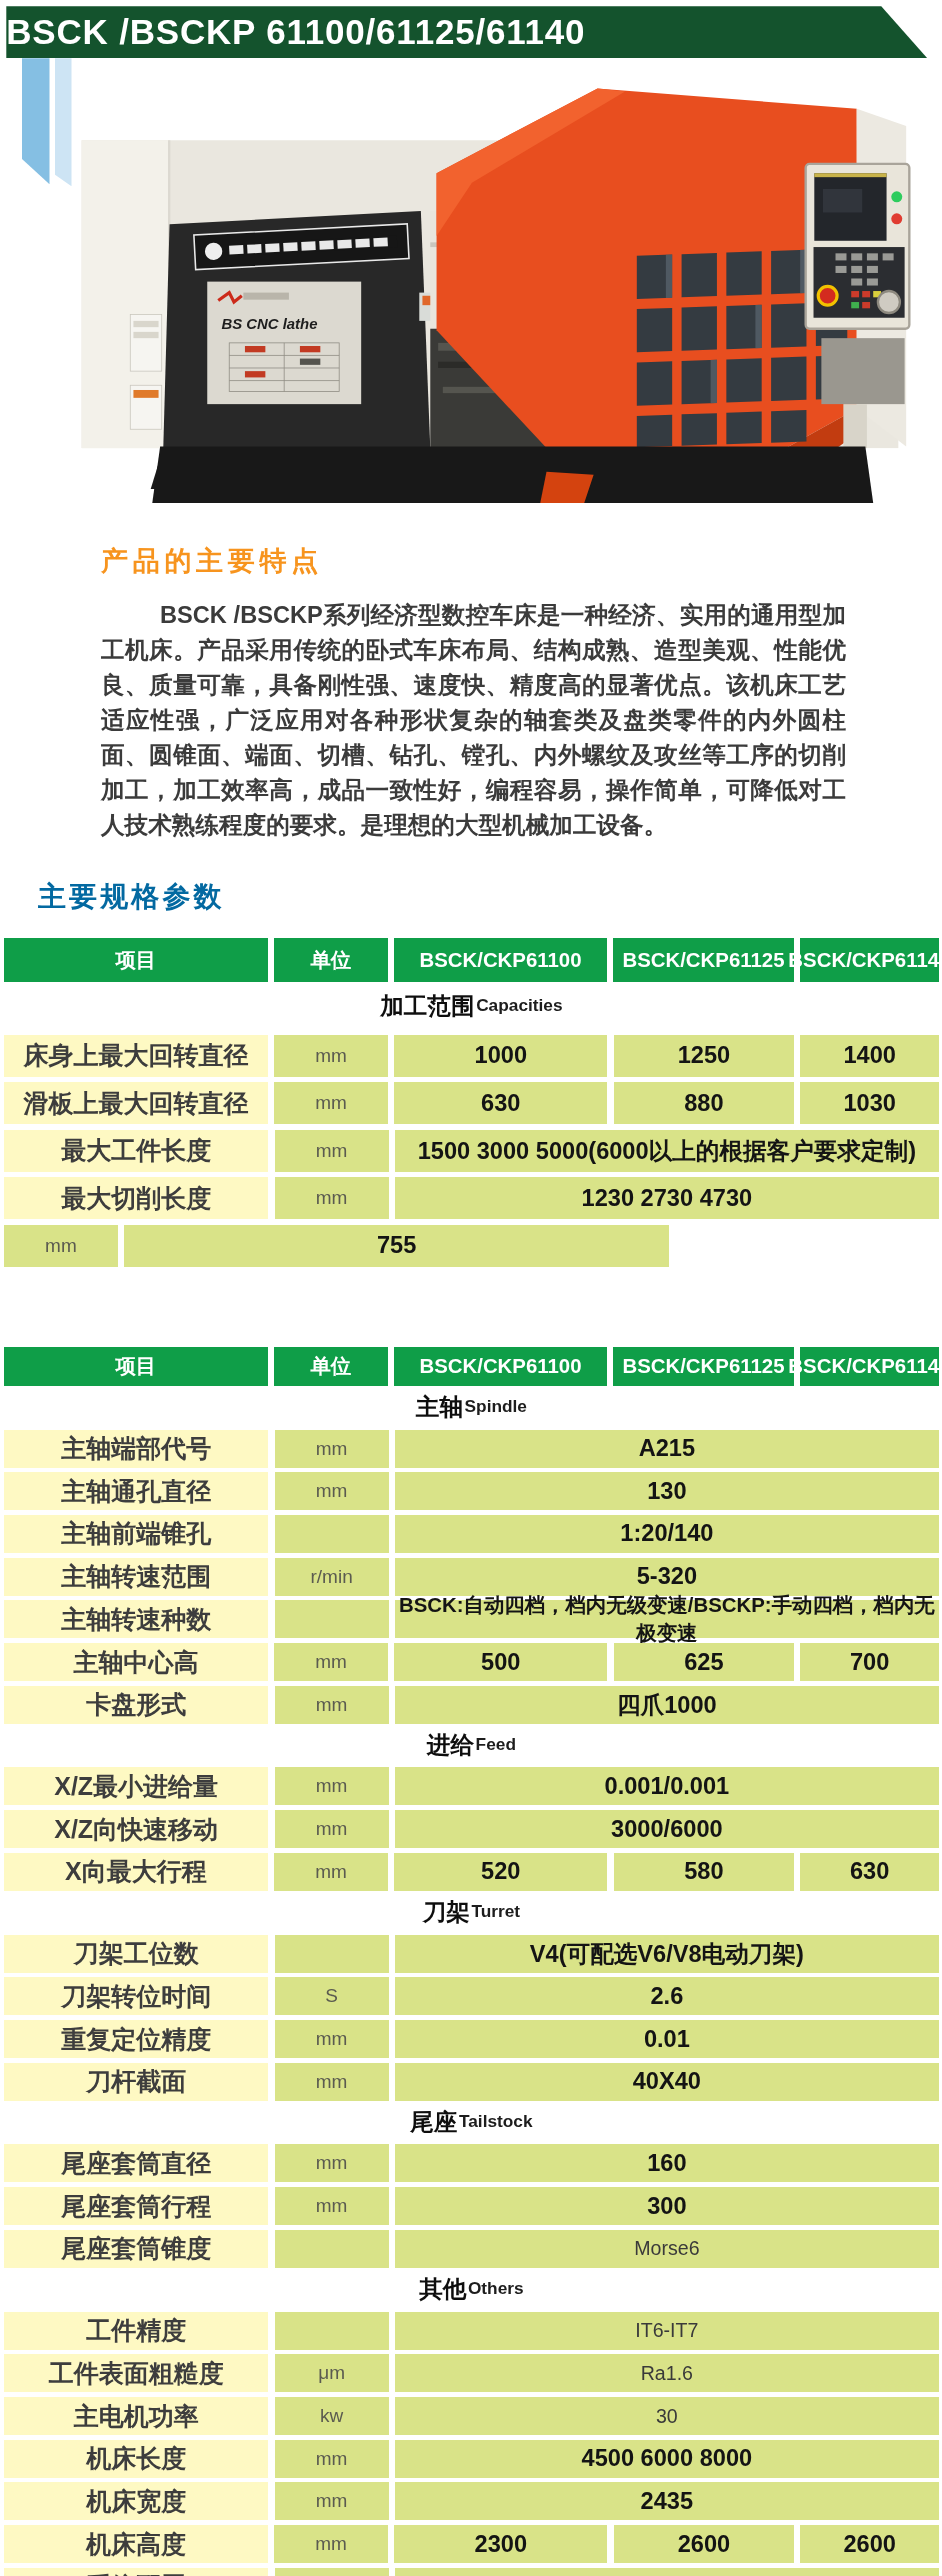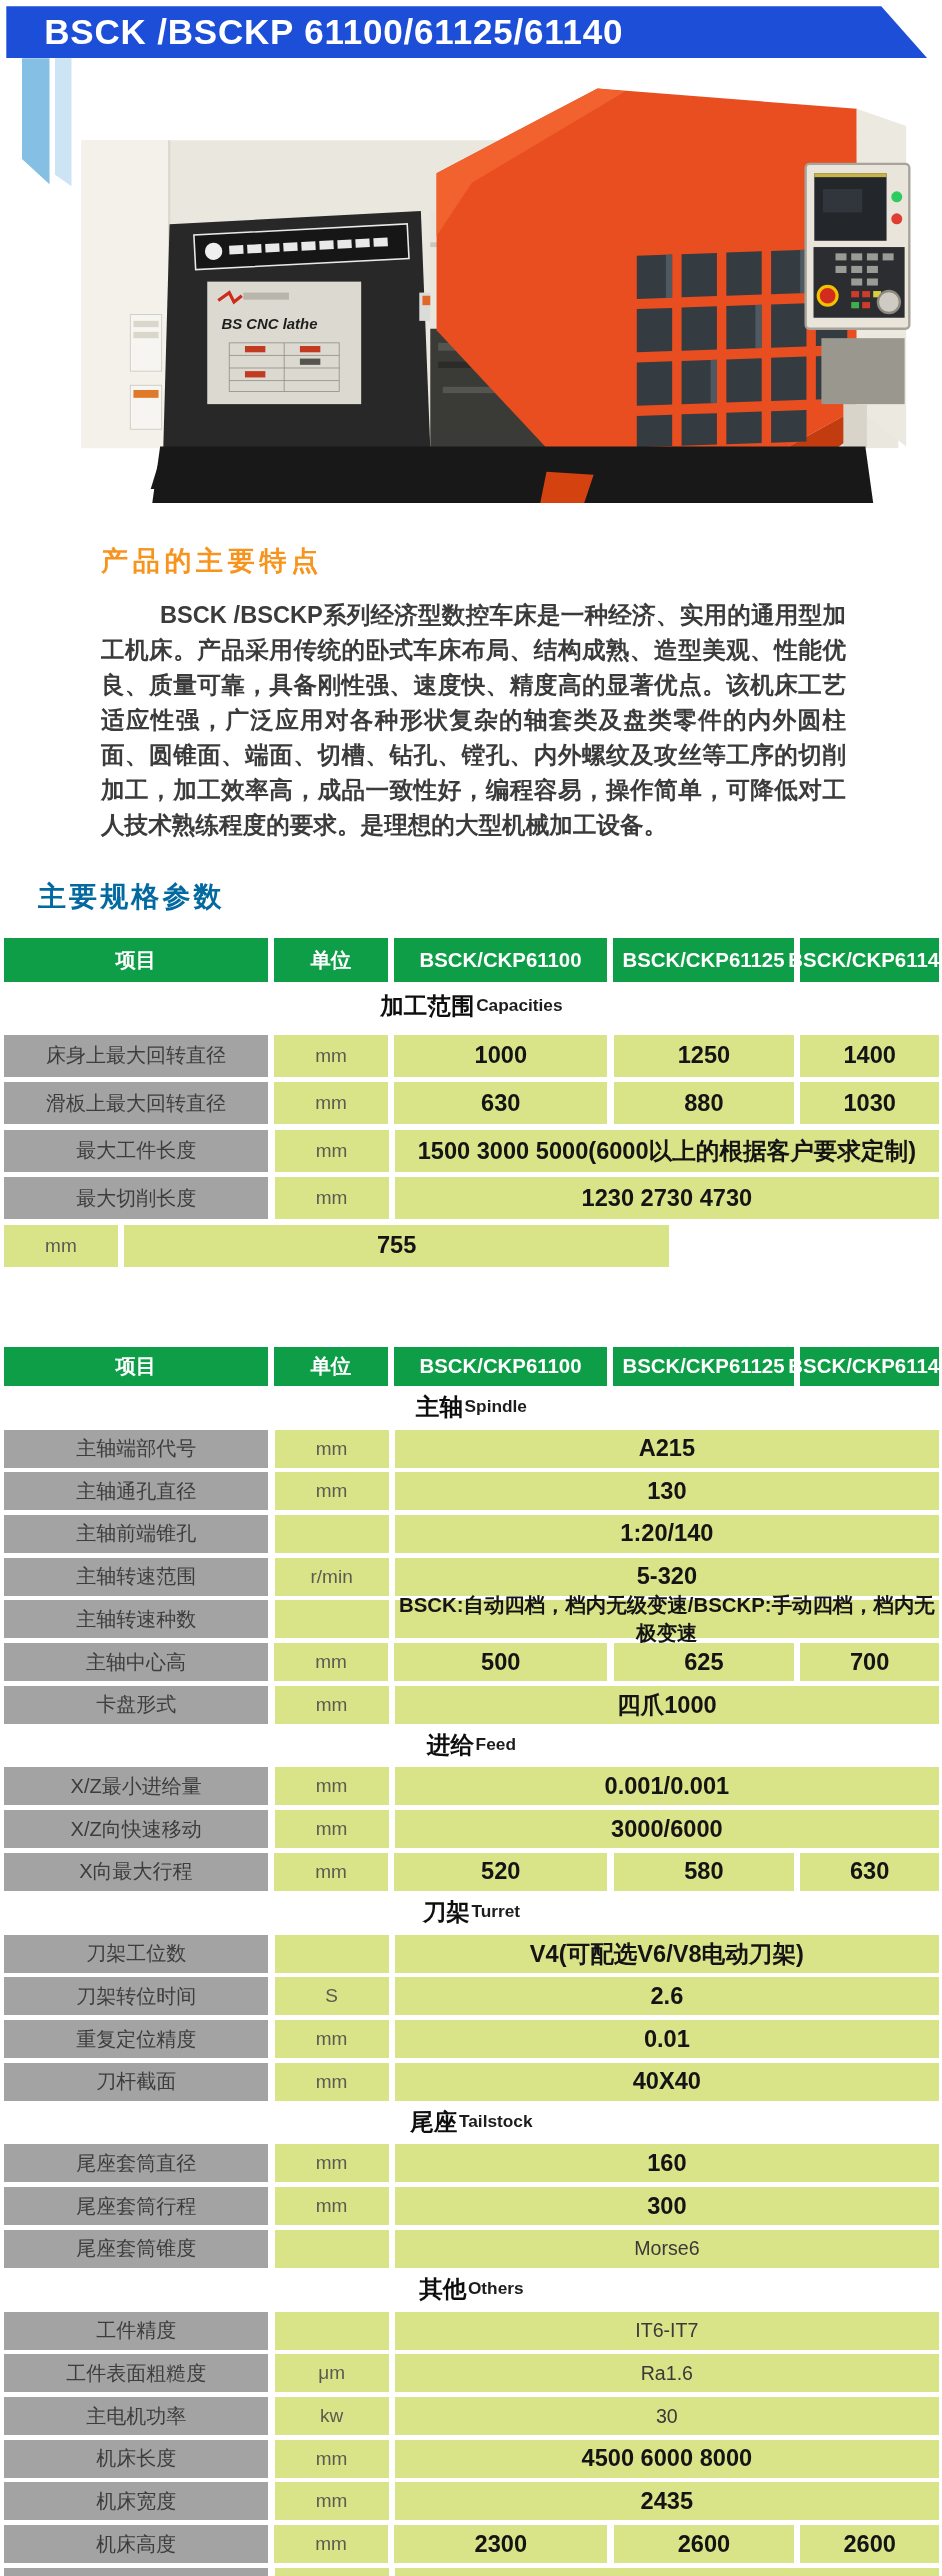--- a/index.html
+++ b/index.html
@@ -1,21 +1,21 @@
 <!DOCTYPE html>
 <html style="font-size:12.6px"><head>
 <meta charset="utf-8">
 <style>
   html,body{margin:0;padding:0;background:#ffffff;}
   body{width:943px;font-family:"Liberation Sans","DejaVu Sans",sans-serif;color:#222;}
 
   
-  .banner{margin:6.3px 0 0 6.3px;width:921px;height:52px;background:#1d4ed8;
+  .banner{margin:6.3px 0 0 6.3px;width:921px;height:52px;background:#14532d;
     clip-path:polygon(0 0,95% 0,100% 100%,0 100%);
-    display:flex;align-items:center;box-sizing:border-box;padding-left:38px;}
+    display:flex;align-items:center;box-sizing:border-box;}
   .banner-title{color:#ffffff;font-size:35px;font-weight:bold;letter-spacing:0.8px;white-space:nowrap;}
 
   
   .machine-wrap{position:relative;height:449px;}
   .ribbon-a{position:absolute;left:22px;top:0;width:27.5px;height:126px;background:#85bfe3;
     clip-path:polygon(0 0,100% 0,100% 100%,0 80%);}
   .ribbon-b{position:absolute;left:55px;top:0;width:16.5px;height:128px;background:#cde4f4;
     clip-path:polygon(0 0,100% 0,100% 100%,0 91%);}
   .machine-svg{position:absolute;left:75px;top:20.4px;}
 
@@ -28,21 +28,21 @@
   .spec-heading{margin:35px 0 0 38px;color:#0369a1;font-size:28px;font-weight:bold;letter-spacing:3.1px;}
   .spec-table{margin:22px 0 0 3.9px;width:935px;}
   .spec-table.t2{margin-top:80px;}
   .row{display:flex;gap:6.3px;}
   .cell{display:flex;align-items:center;justify-content:center;box-sizing:border-box;text-align:center;}
   .c0{width:265px}.c1{width:114px}.c2{width:214px}.c3{width:181px}.c4{width:139px}.vmerged{width:545px}
   .h-cell{background:#0f9e48;color:#ffffff;font-size:20.4px;font-weight:bold;}
   .t1 .h-cell{height:44px}.t2 .h-cell{height:39px}
   .t1 .data-row .cell{height:42px}.t2 .data-row .cell{height:38px}
   .t1 .data-row{margin-top:5.5px}.t2 .data-row{margin-top:4.7px}
-  .label-cell{background:#a3a3a3;color:#3d3d3d;font-size:20px;font-weight:normal;}
+  .label-cell{background:#fef9c3;color:#3d3d3d;font-size:25px;font-weight:bold;}
   .unit-cell{background:#d9e388;color:#5b5b50;font-size:19px;}
   .val-cell{background:#d9e388;color:#141414;font-size:23.6px;font-weight:bold;}
   .val-medium{font-size:20.4px;}
   .val-light{font-size:19.6px;font-weight:normal;color:#3a3a3a;}
   .t1 .section-band{height:47px;display:flex;align-items:center;justify-content:center;}
   .t2 .section-band{height:36px;margin:3.1px 0;display:flex;align-items:center;justify-content:center;}
   .band-zh{font-size:23.6px;font-weight:bold;color:#0e0e0e;}
   .band-en{font-size:17.3px;font-weight:bold;color:#1d1d1d;margin-left:1.6px;}
 </style>
 </head>

